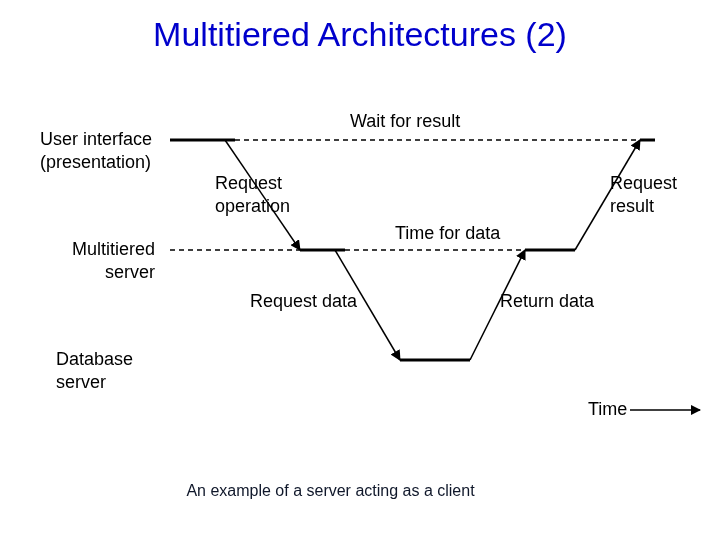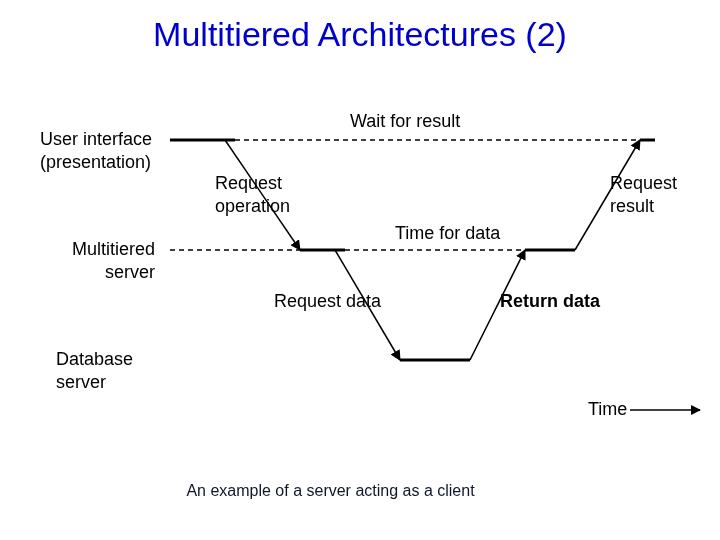--- a/index.html
+++ b/index.html
@@ -73,22 +73,22 @@
     <span>Database</span><br>
     <span>server</span>
   </div>
 
   <div class="diagram-label" style="left:350px; top:110px;">Wait for result</div>
   <div class="diagram-label" style="left:395px; top:222px;">Time for data</div>
   <div class="diagram-label" style="left:215px; top:172px;">
     <span>Request</span><br>
     <span>operation</span>
   </div>
-  <div class="diagram-label" style="left:250px; top:290px;margin-left:24px;">Request data</div>
-  <div class="diagram-label" style="left:500px; top:290px;font-weight:bold;">Return data</div>
+  <div class="diagram-label" style="left:250px; top:290px;">Request data</div>
+  <div class="diagram-label" style="left:500px; top:290px;">Return data</div>
   <div class="diagram-label" style="left:610px; top:172px;">
     <span>Request</span><br>
     <span>result</span>
   </div>
   <div class="diagram-label" style="left:588px; top:398px;">Time</div>
 
   <svg class="diagram" viewBox="0 0 720 400">
     <defs>
       <marker id="arrow" viewBox="0 0 10 10" refX="9" refY="5" markerWidth="7" markerHeight="7" orient="auto-start-reverse">
         <path d="M 0 0 L 10 5 L 0 10 z" class="ah"></path>

